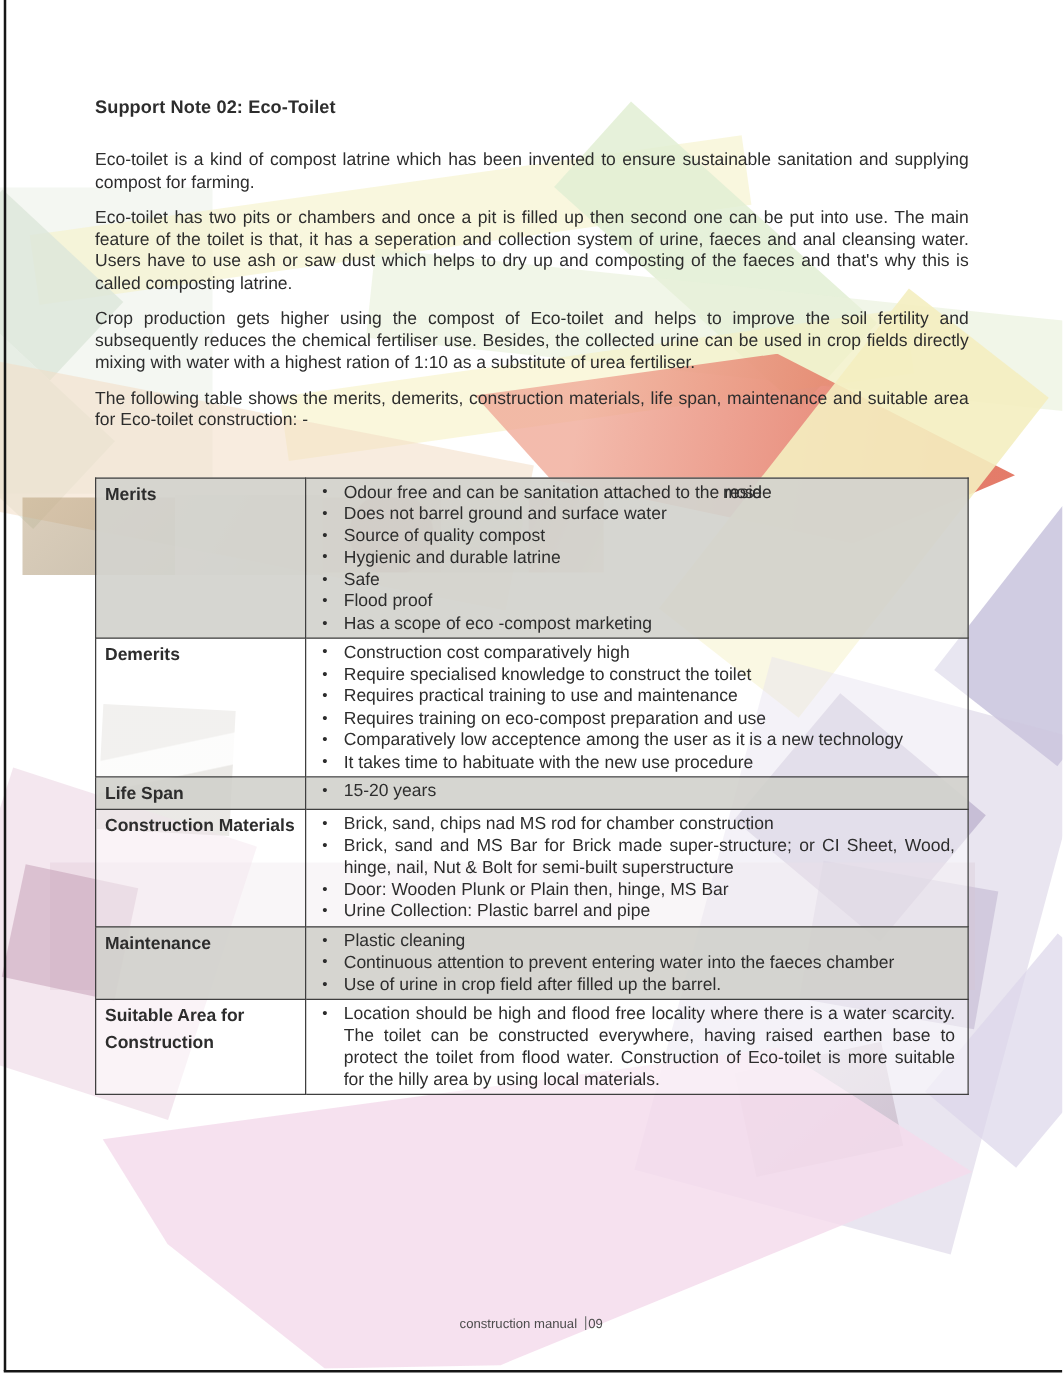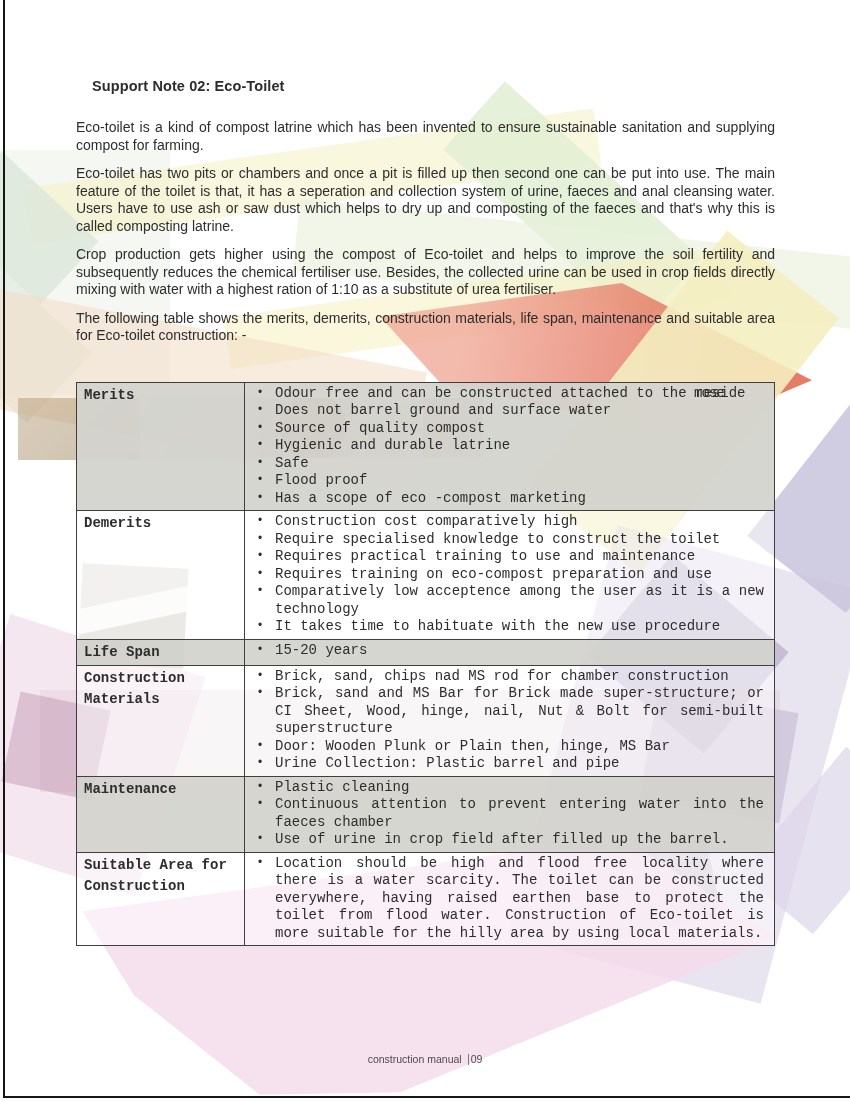--- a/index.html
+++ b/index.html
@@ -39,25 +39,25 @@
   .sh-pink-big    {left:60px;top:838px;width:740px;height:262px;opacity:.85;background:#f4dcec;
                    clip-path:polygon(3% 28%,76% 0%,97% 38%,46% 97%,27% 98%,10% 60%);}
   .sh-photo-brick {left:595px;top:845px;width:120px;height:85px;background:linear-gradient(150deg,#c9b6c4,#a2889c);opacity:.35;transform:rotate(-12deg);}
 
   
   .edge-left  {position:absolute;left:3px;top:0;width:2px;height:1097px;background:#161616;z-index:5;}
   .edge-bottom{position:absolute;left:3px;bottom:3px;right:0;height:2px;background:#161616;z-index:5;}
 
   
   .content{position:absolute;left:76px;top:78px;width:699px;z-index:2;}
-  .doc-title{font-size:14.5px;font-weight:bold;letter-spacing:.1px;margin:0 0 25px 16px;}
+  .doc-title{font-size:14.5px;font-weight:bold;letter-spacing:.1px;margin:0 0 25px 0;}
   .doc-subtitle{font-size:14.5px;font-weight:bold;margin:0 0 19px 0;}
   .para{font-size:14px;line-height:17.5px;text-align:justify;margin:0 0 11px 0;}
 
-  table.info{border-collapse:collapse;width:699px;margin-top:37px;table-layout:fixed;font-family:Liberation Mono, monospace;}
+  table.info{border-collapse:collapse;width:699px;margin-top:37px;table-layout:fixed;}
   table.info,table.info td{border:1.6px solid #3f3f3f;}
   table.info td{vertical-align:top;}
   td.lbl{width:154px;font-weight:bold;font-size:14px;line-height:21px;padding:2px 6px 2px 7px;}
   td.cnt{padding:2px 8px 3px 0;}
   tr.shade-gray  td{background:rgba(211,211,205,.93);}
   tr.shade-light td{background:rgba(255,255,255,.5);}
   .bullet{display:flex;font-size:14px;line-height:17.5px;}
   .dot{width:30px;text-align:center;flex:0 0 30px;font-size:12px;}
   .btxt{flex:1;text-align:justify;padding-right:2px;}
   .ovl{position:relative;display:inline-block;}
@@ -115,21 +115,21 @@
         <p class="para">The following table shows the merits, demerits, construction materials, life span, maintenance and suitable area for Eco-toilet construction: -</p>
       </div>
 
     <table class="info">
       <tbody id="table-body">
           <tr class="shade-gray">
             <td class="lbl">Merits</td>
             <td class="cnt">
               <div class="bullet">
                 <span class="dot">•</span>
-                <span class="btxt"><span>Odour free and can be constructed attached to the </span><span class="ovl"><span>reside</span><span class="top">mose</span></span></span>
+                <span class="btxt"><span>Odour free and can be sanitation attached to the </span><span class="ovl"><span>reside</span><span class="top">mose</span></span></span>
               </div>
               <div class="bullet">
                 <span class="dot">•</span>
                 <span class="btxt">Does not barrel ground and surface water</span>
               </div>
               <div class="bullet">
                 <span class="dot">•</span>
                 <span class="btxt">Source of quality compost</span>
               </div>
               <div class="bullet">

